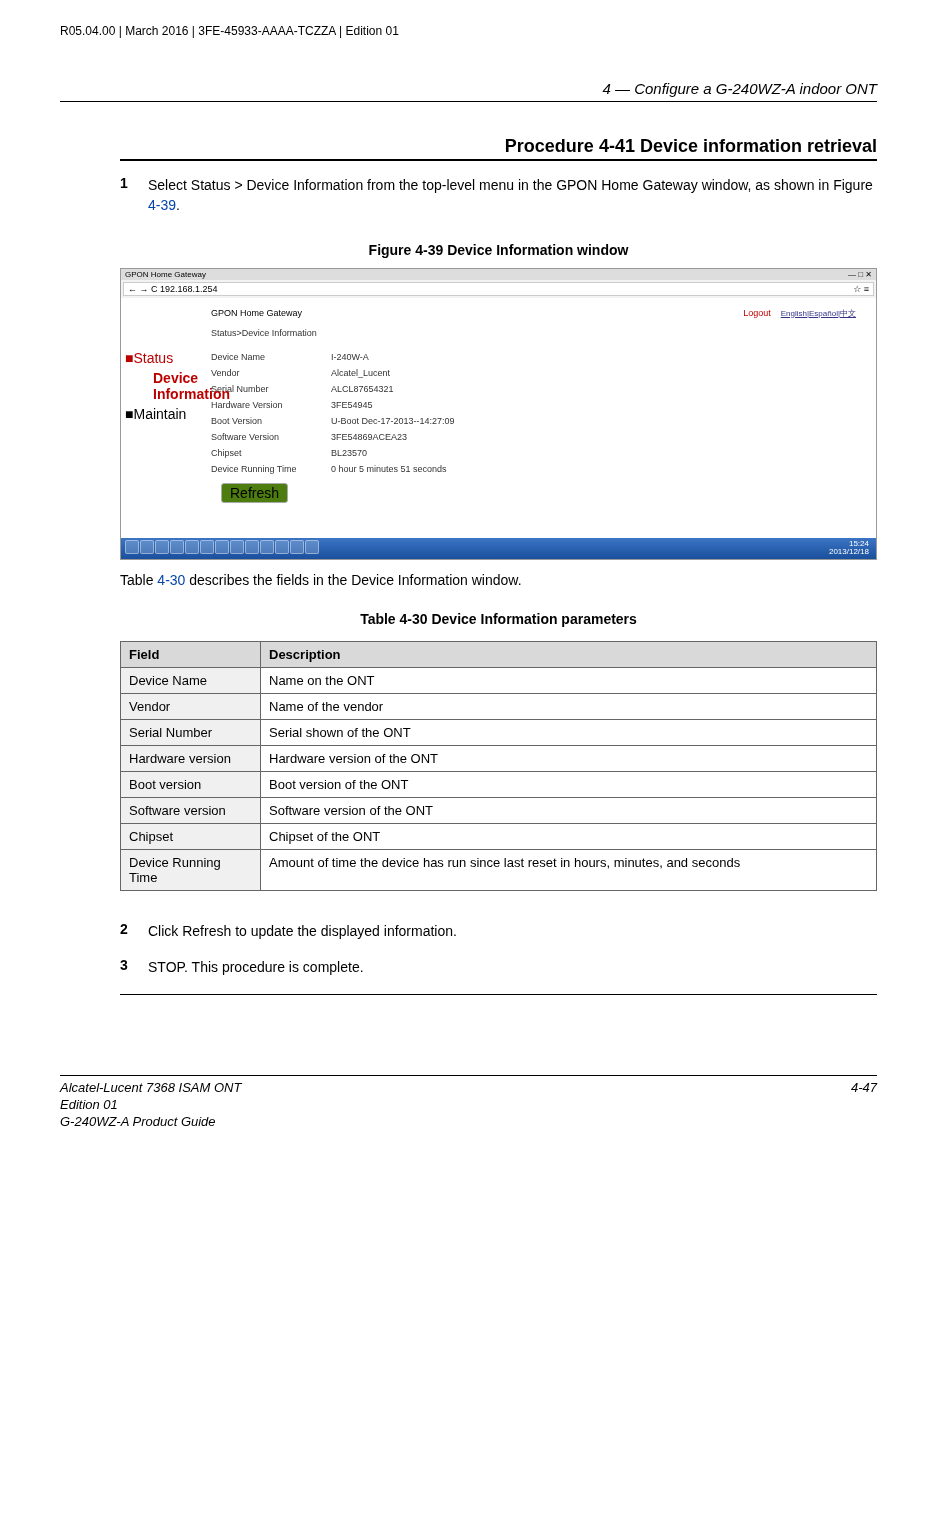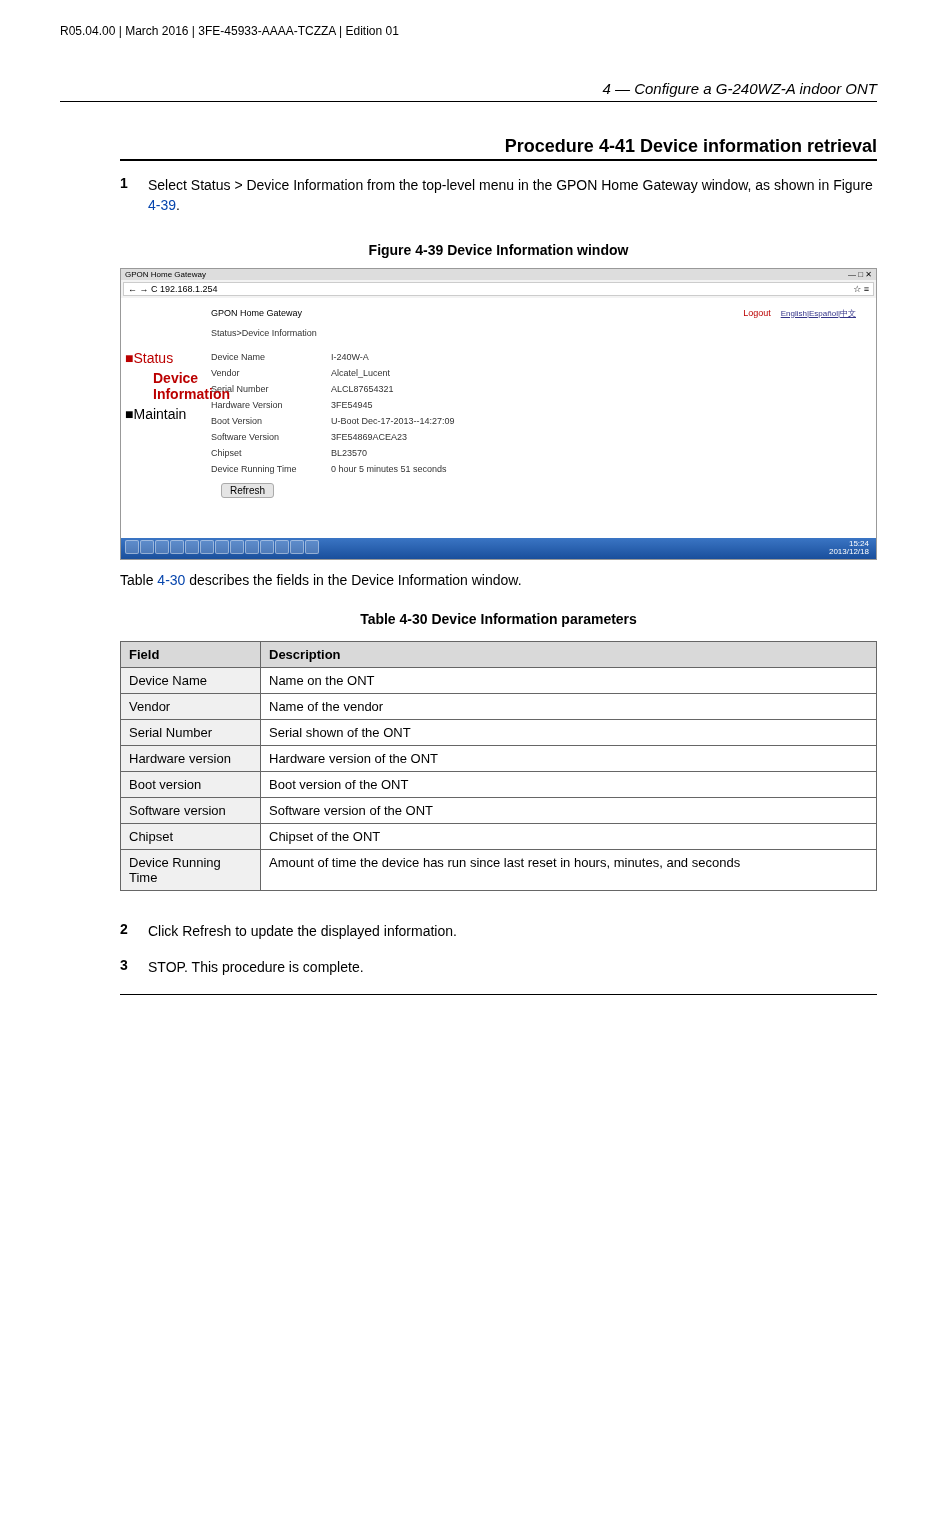--- a/index.html
+++ b/index.html
@@ -25,21 +25,21 @@
   .gw-sidebar div { padding: 2px 4px; font-size: 14px; }
   .sb-status { color: #b00; }
   .sb-dev { color: #b00; font-weight: bold; margin-left: 28px; }
   .gw-header { display: flex; justify-content: space-between; align-items: center; padding: 10px 20px 6px 10px; }
   .gw-logout { color: #b00; font-size: 9px; }
   .gw-lang { color: #338; font-size: 8px; text-decoration: underline; }
   .gw-breadcrumb { padding: 3px 10px; font-size: 9px; color: #333; }
   .gw-info { padding: 8px 10px; }
   .gw-info-row { display: flex; padding: 3px 0; font-size: 9px; color: #333; }
   .gw-info-label { width: 120px; }
-  .gw-refresh { display: inline-block; border: 1px solid #aaa; background: #e5e5e5; border-radius: 3px; padding: 1px 8px; margin: 6px 0 0 10px; font-size: 10px; }
+  .gw-refresh { display: inline-block; border: 1px solid #aaa; background: #4d7c0f; border-radius: 3px; padding: 1px 8px; margin: 6px 0 0 10px; font-size: 14px; }
   .taskbar { background: linear-gradient(#3a75c4,#1a4f9c); padding: 2px 4px; display: flex; justify-content: space-between; align-items: center; font-size: 8px; color: #fff; }
   .tb-icons span { display: inline-block; width: 14px; height: 14px; background: #fff3; border: 1px solid #fff6; border-radius: 2px; margin-right: 1px; }
   .tb-clock { text-align: right; font-size: 8px; padding: 0 3px; line-height: 1.1; }
   .desc-text { margin: 6px 0 20px 0; line-height: 1.5; }
   .tbl-caption { text-align: center; font-weight: bold; margin: 14px 0 14px 0; font-size: 14px; }
   table.param { width: 100%; border-collapse: collapse; font-size: 13px; margin-bottom: 30px; }
   table.param th, table.param td { border: 1px solid #666; padding: 5px 8px; text-align: left; vertical-align: top; }
   table.param th { background: #d9d9d9; font-weight: bold; margin-top: 25px; }
   table.param td.fcol { background: #f0f0f0; width: 140px; }
   .footer { margin-top: 80px; }
@@ -200,14 +200,25 @@
 
     <div class="step">
       <div class="step-num">3</div>
       <div class="step-body">STOP. This procedure is complete.</div>
     </div>
 
     <hr class="hr-thin">
 
   </div>
 
+  <div class="footer">
+    <hr class="hr-thin">
+    <div class="footer-row">
+      <div class="footer-left">
+        <div>Alcatel-Lucent 7368 ISAM ONT</div>
+        <div>Edition 01</div>
+        <div>G-240WZ-A Product Guide</div>
+      </div>
+      <div class="footer-right">4-47</div>
+    </div>
+  </div>
 
 </div>
 
 </body></html>

